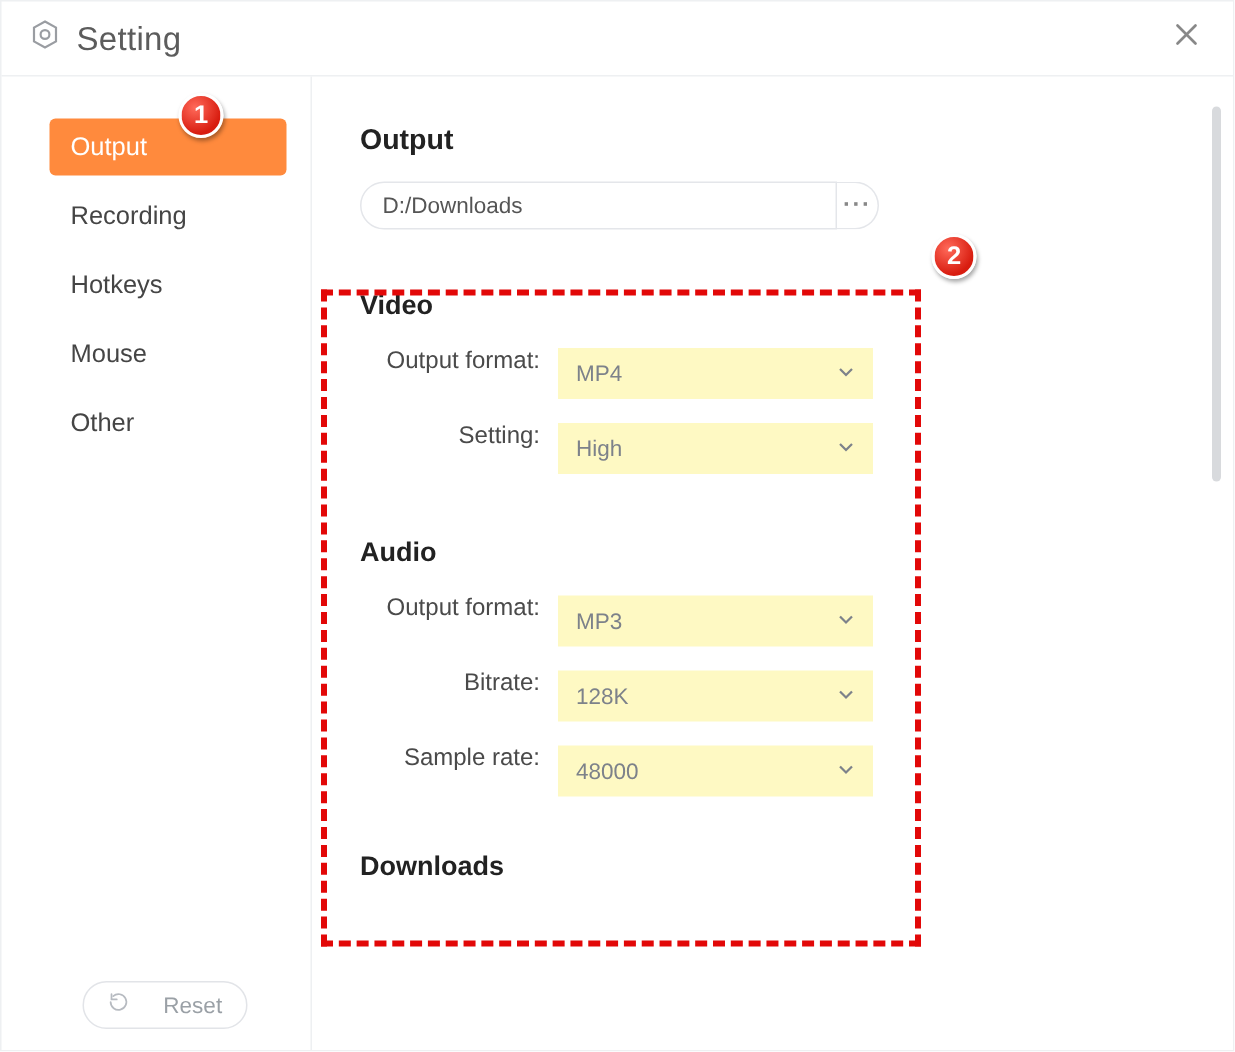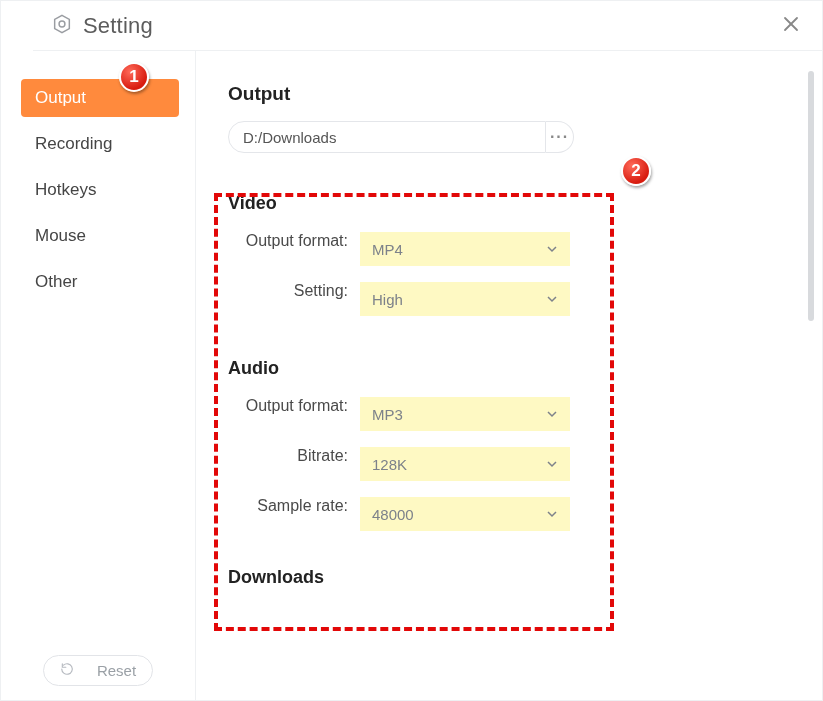--- a/index.html
+++ b/index.html
@@ -19,41 +19,41 @@
     position: relative;
     background: #fff;
   }
   .titlebar {
     height: 50px;
     display: flex;
     align-items: center;
     padding: 4px 18px;
     border-bottom: 1px solid #eef0f2;
     justify-content: space-between;
-    margin-left: 32px;
   }
   .title-left {
     display: flex;
     align-items: center;
     gap: 10px;
   }
   .title-text {
     font-size: 22px;
     color: #5c5c5c;
     font-weight: 400;
     letter-spacing: 0.2px;
   }
   .close-btn {
     cursor: pointer;
     color: #888;
     padding: 4px;
   }
   .body {
     display: flex;
     height: calc(701px - 52px);
+    padding-left: 12px;
   }
   .sidebar {
     width: 195px;
     border-right: 1px solid #eef0f2;
     padding-top: 28px;
     display: flex;
     flex-direction: column;
     position: relative;
   }
   .sidebar-items {

